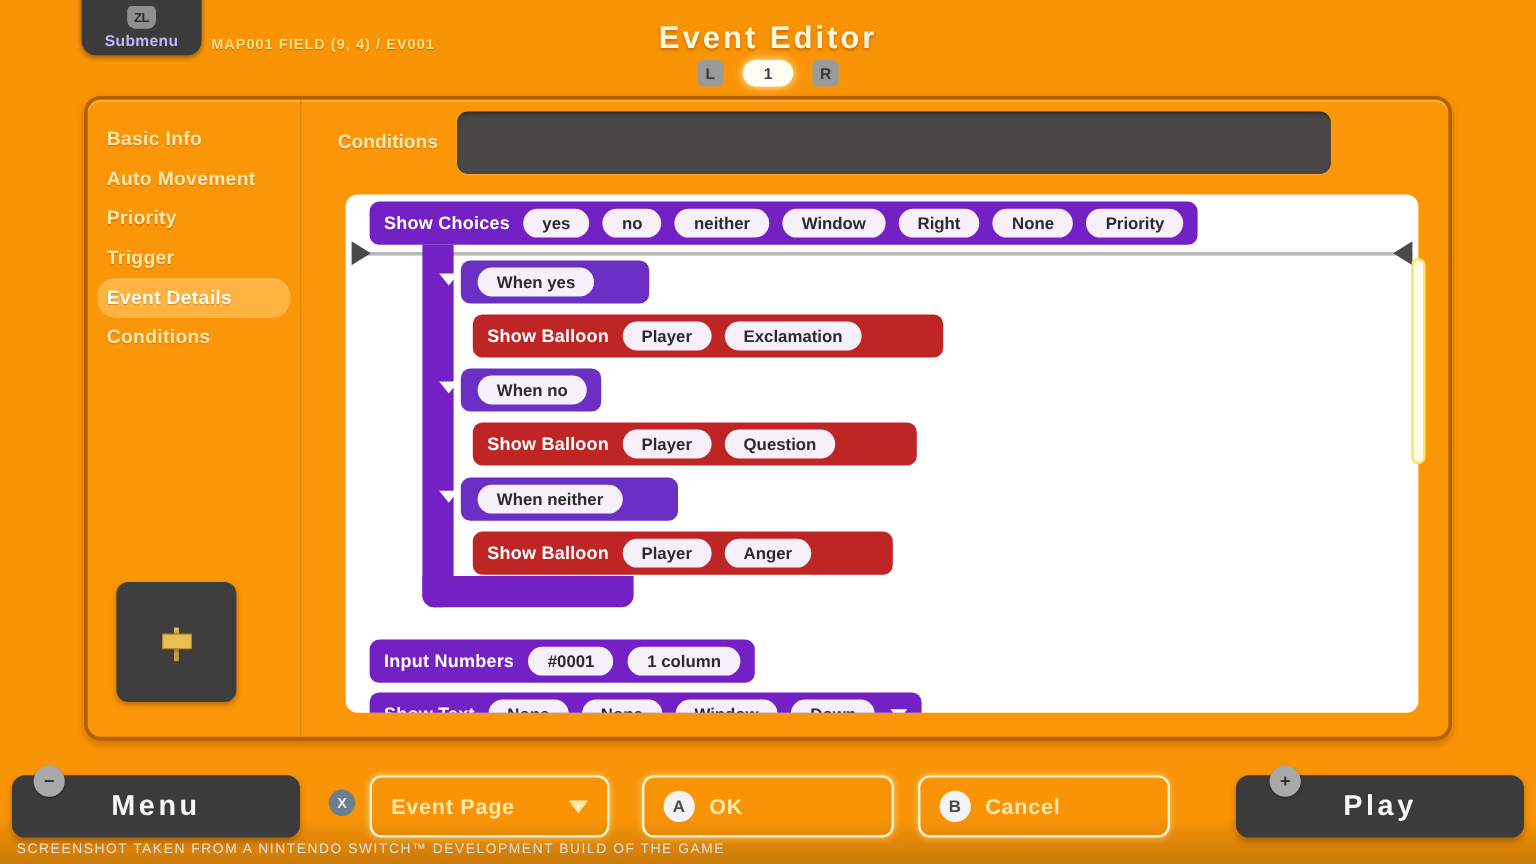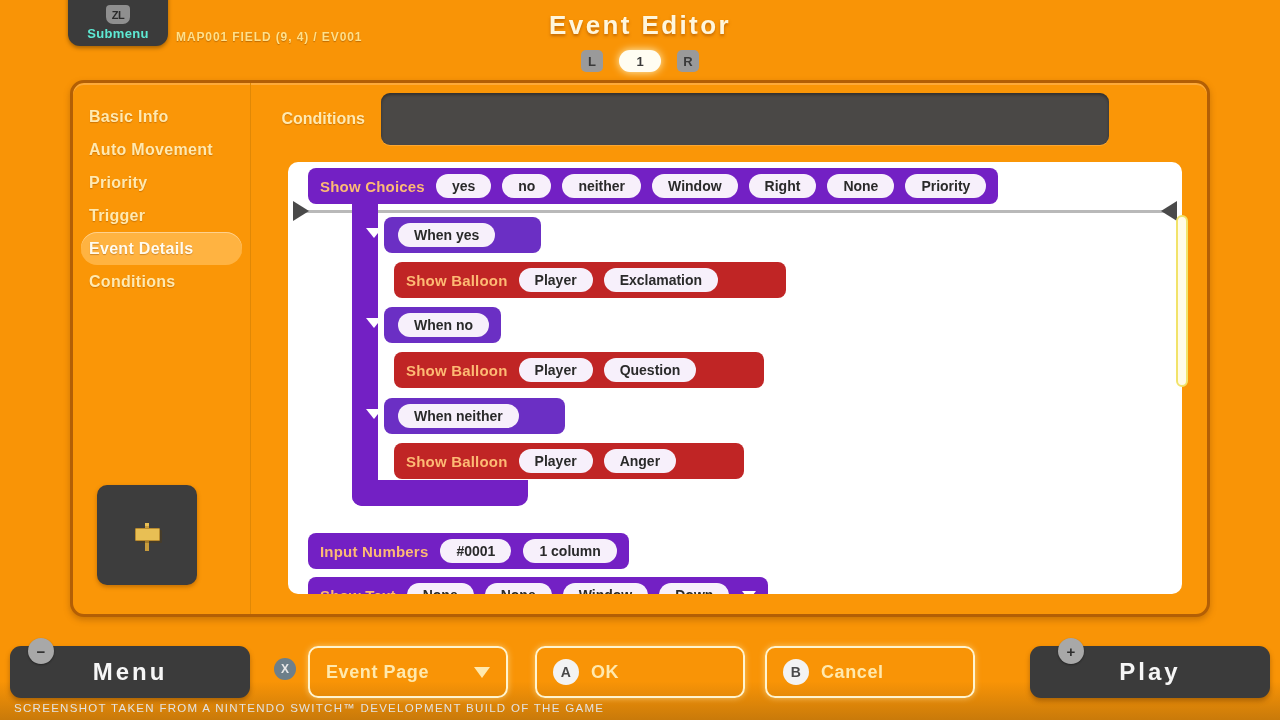--- a/index.html
+++ b/index.html
@@ -27,30 +27,30 @@
     padding-bottom: 5px; gap: 2px;
   }
   .zl-badge {
     width: 24px; height: 19px;
     background: #8f8f8f; color: #2a2a2a;
     border-radius: 4px 4px 7px 7px;
     font-size: 11px; font-weight: bold;
     display: flex; align-items: center; justify-content: center;
     letter-spacing: -0.5px;
   }
-  .submenu-label { color: #5eead4; font-size: 13px; font-weight: bold; letter-spacing: .3px; }
+  .submenu-label { color: #c4b5fd; font-size: 13px; font-weight: bold; letter-spacing: .3px; }
 
   .breadcrumb {
     position: absolute; left: 176px; top: 30px;
     color: #FFE08A; font-size: 12px; font-weight: bold;
     letter-spacing: .9px;
     text-shadow: 0 1px 1px rgba(120,60,0,.45);
   }
   .app-title {
-    position: absolute; left: 0; right: 0; top: 10px;
+    position: absolute; left: 0; right: 0; top: 16px;
     text-align: center;
     color: #FFF6DC; font-size: 26px; font-weight: bold;
     letter-spacing: 2.4px;
     text-shadow: 0 2px 3px rgba(150,70,0,.55);
   }
   .page-nav {
     position: absolute; left: 0; right: 0; top: 50px;
     display: flex; justify-content: center; align-items: center; gap: 16px;
   }
   .lr-key {
@@ -174,21 +174,21 @@
     height: 36px;
     border-radius: 8px;
     padding: 0 12px;
     gap: 11px;
     white-space: nowrap;
   }
   .cmd.purple   { background: #7320C4; }
   .cmd.purple2  { background: #6B2FC4; }
   .cmd.red      { background: #C02525; }
   .cmd-name {
-    color: #fdba74; font-size: 15px; font-weight: bold;
+    color: #ffffff; font-size: 15px; font-weight: bold;
     letter-spacing: .2px;
     text-align: center;
   }
   .arg {
     background: #F7F0FB; color: #2a2a2a;
     font-size: 14px; font-weight: bold;
     border-radius: 14px;
     padding: 5px 16px;
     line-height: 1;
   }

